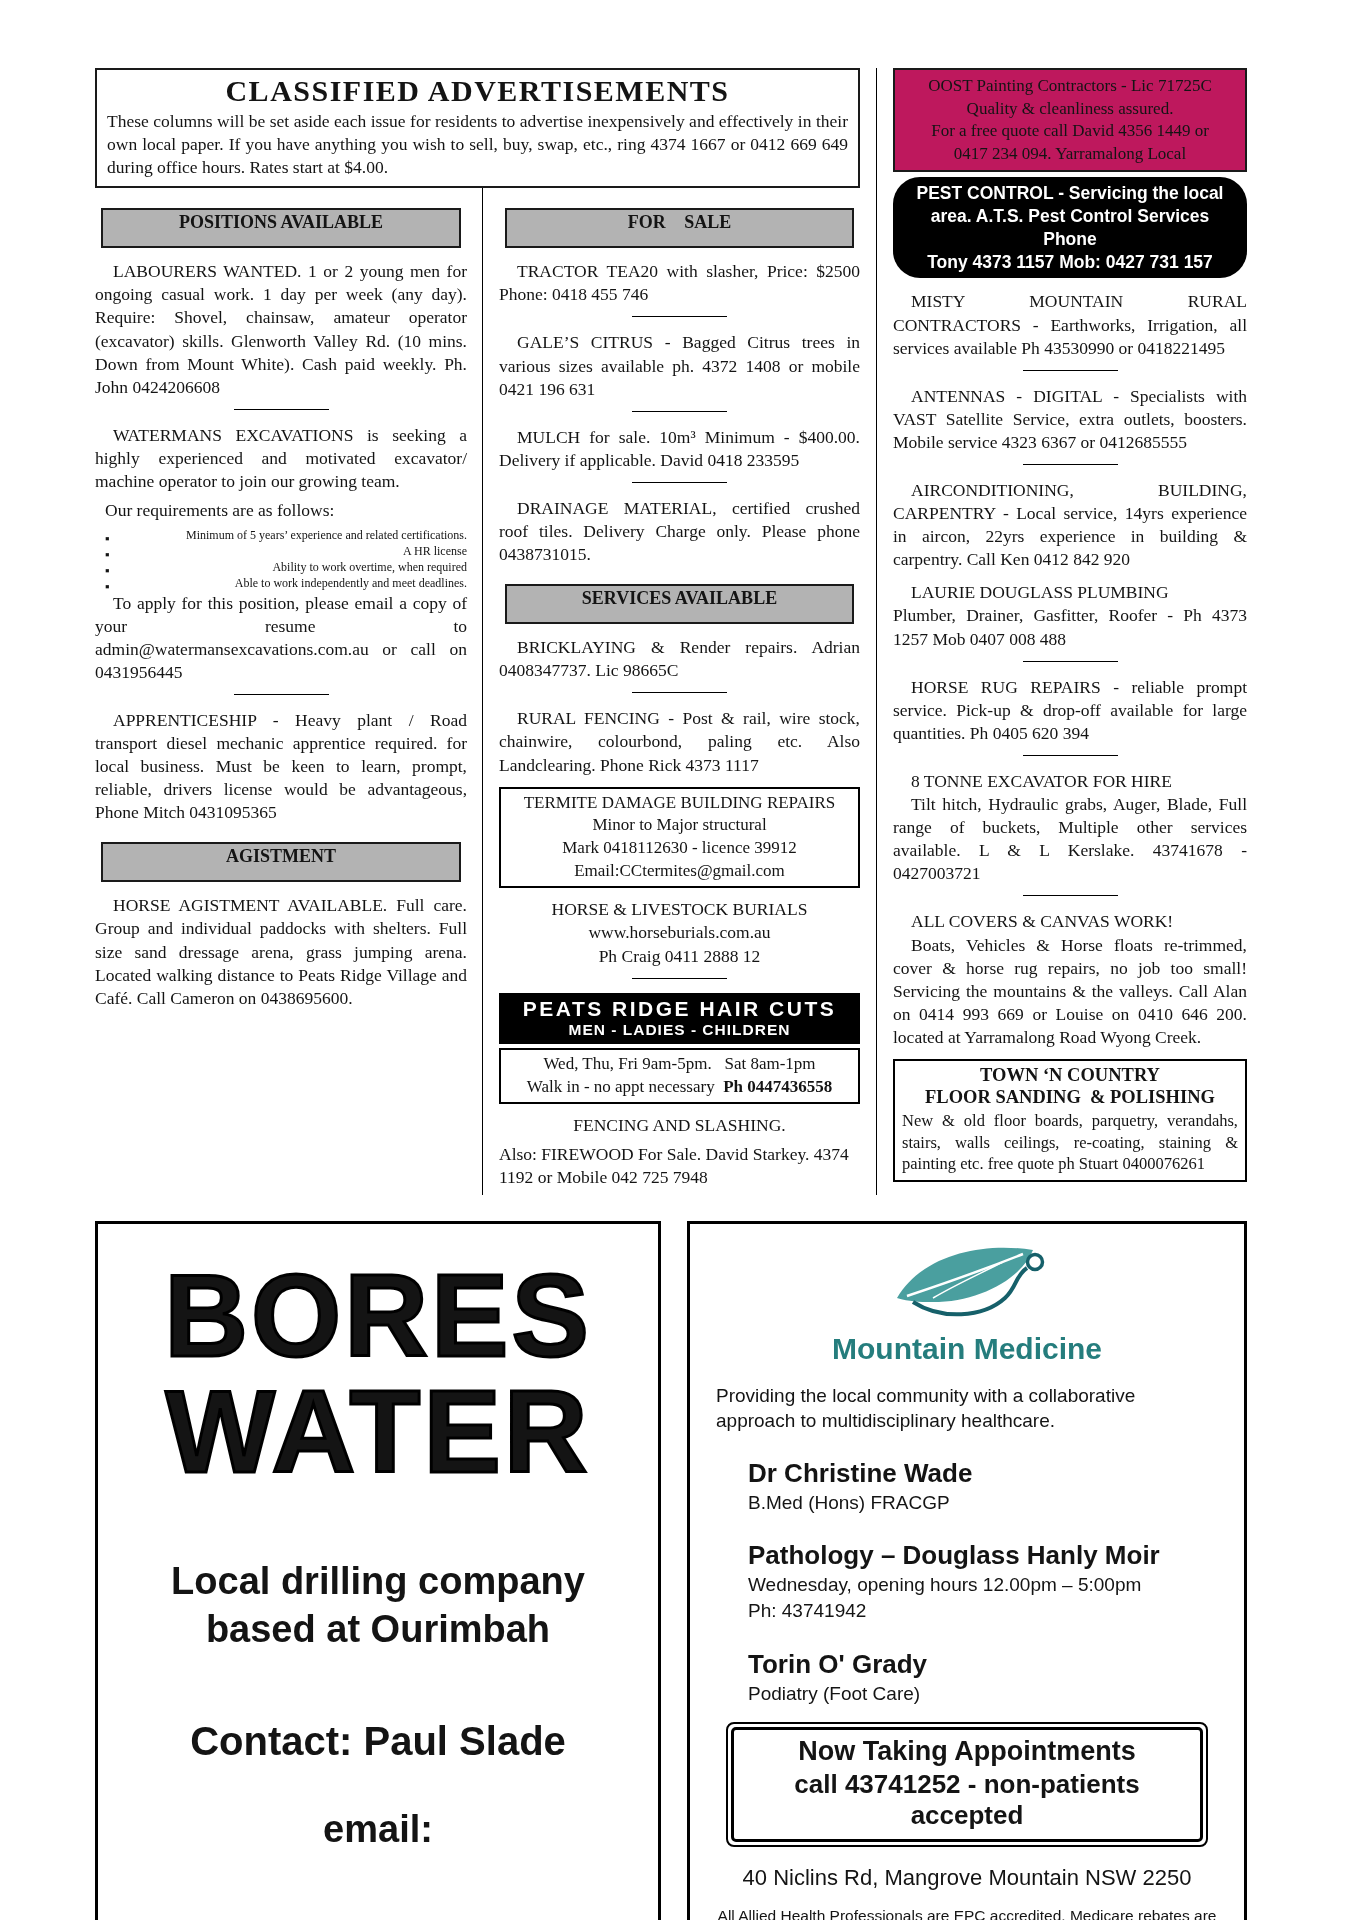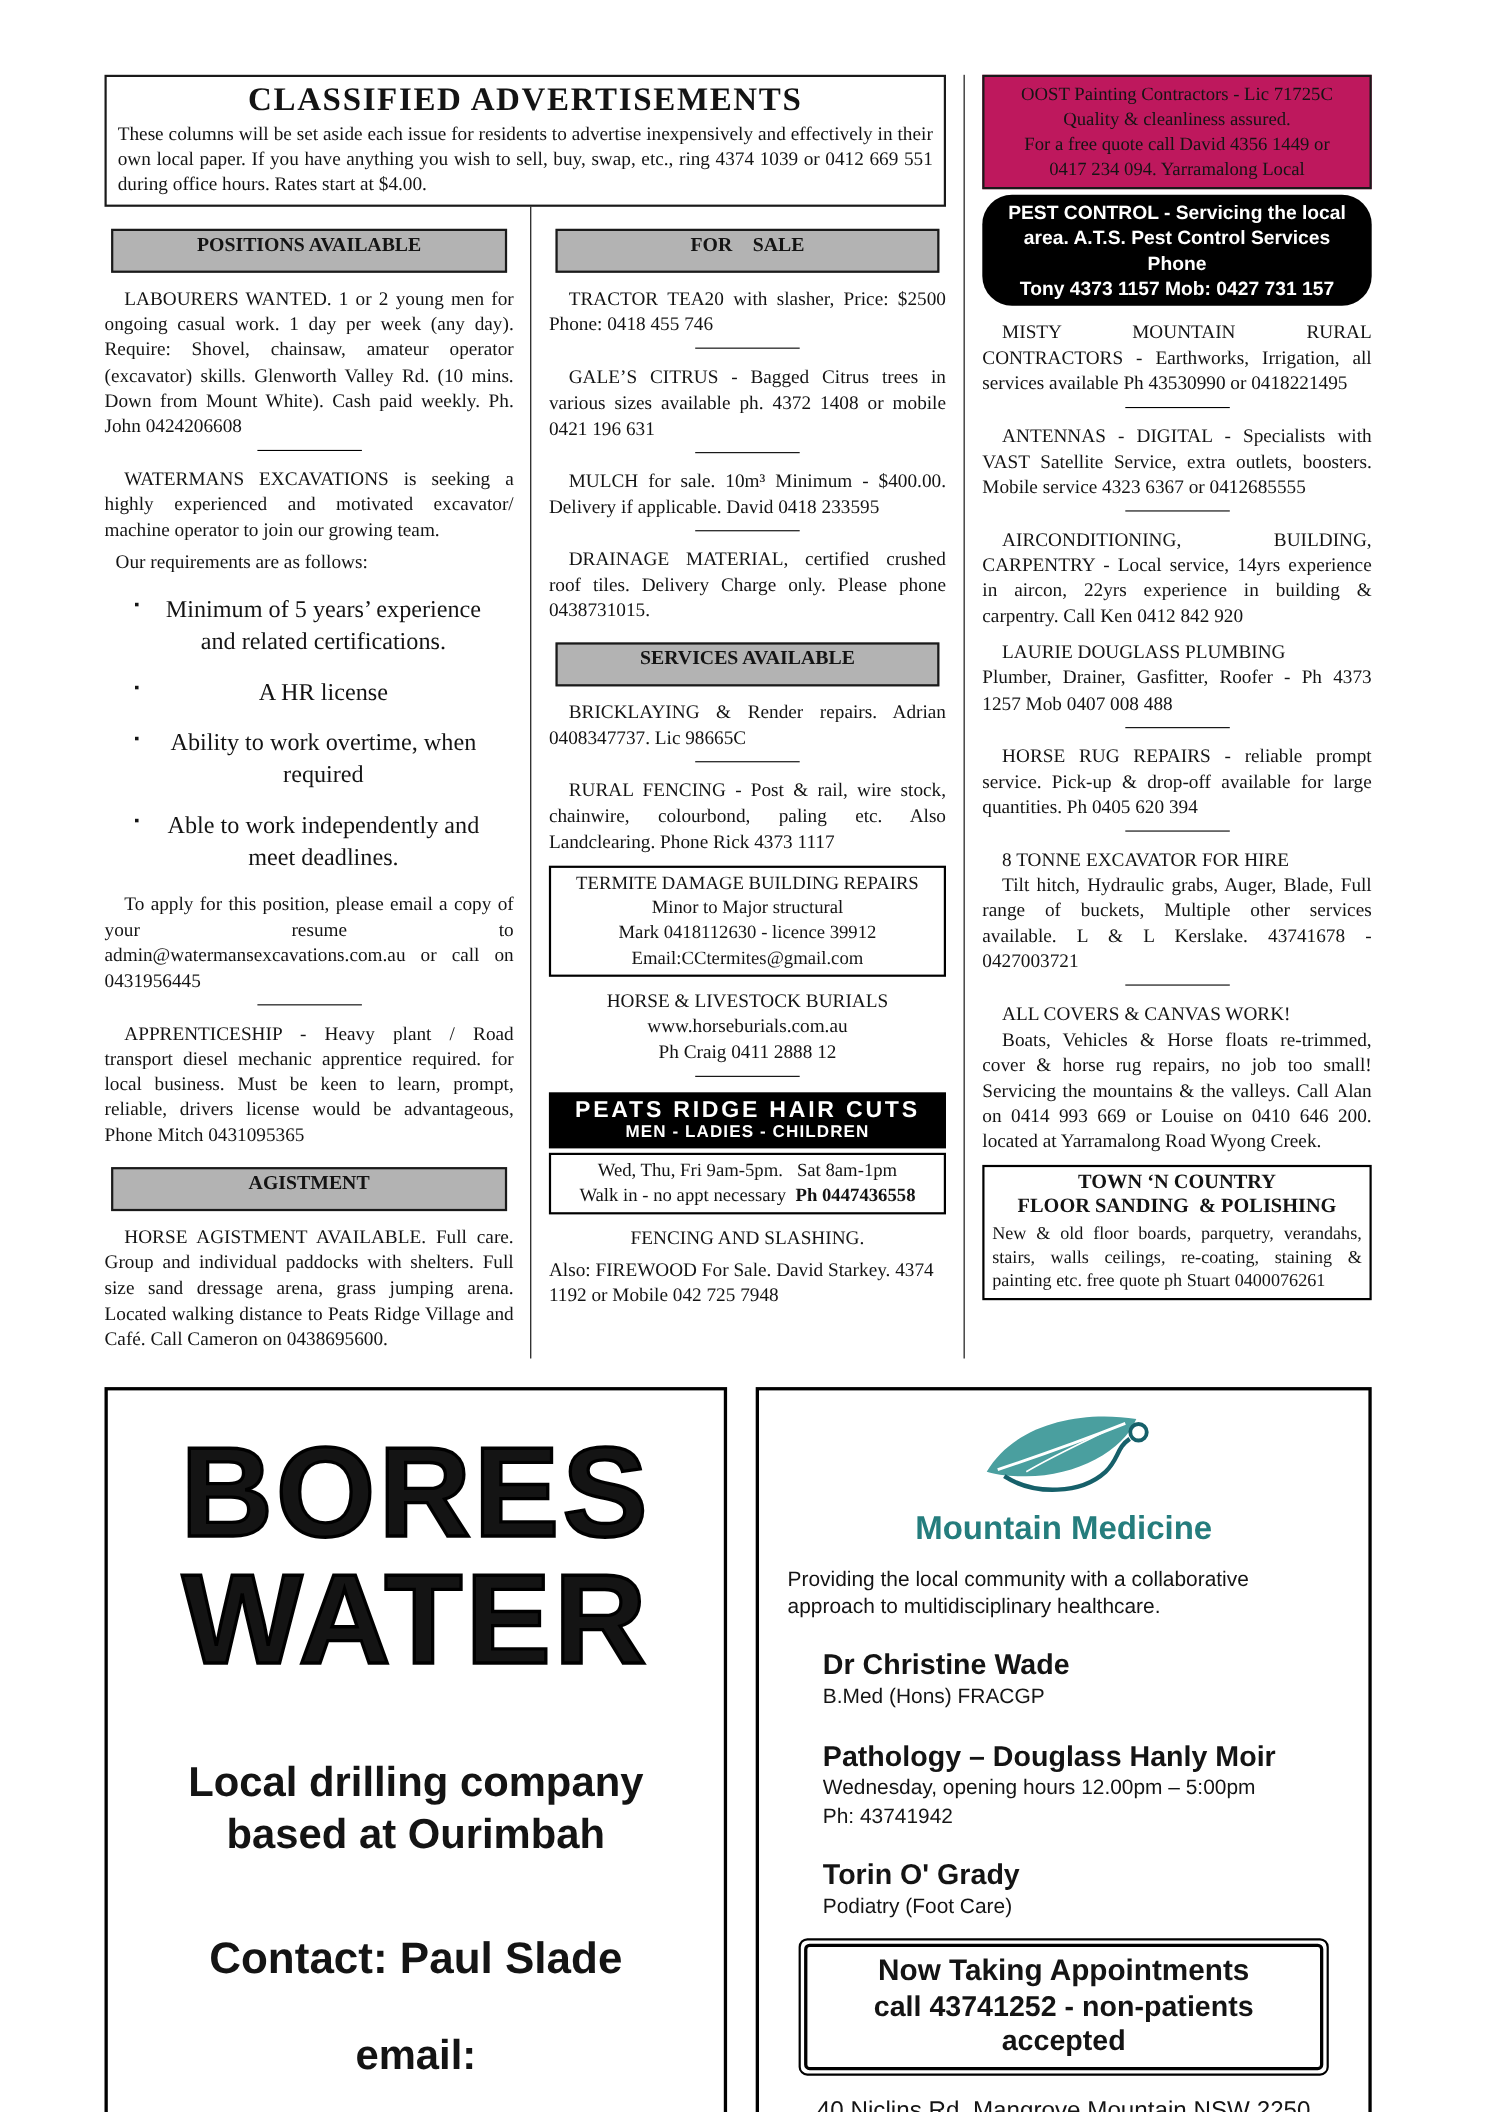--- a/index.html
+++ b/index.html
@@ -17,21 +17,21 @@
   .vsep-full{margin:0 16px;border-left:1.5px solid #000;}
   .colR{flex:1;}
   .section-bar{background:#b3b3b3;border:2px solid #1a1a1a;text-align:center;font-weight:bold;font-size:18px;padding:2px 0 13px 0;margin:18px 6px 12px 6px;}
   .section-bar.first{margin-top:20px;}
   .section-bar.wide{word-spacing:14px;}
   .ad{font-size:17.5px;line-height:1.32;text-align:justify;text-indent:18px;margin:0 0 6px 0;}
   .ad.noindent{text-indent:0;}
   .ad.center{text-align:center;text-indent:0;}
   .ad.headline{text-align:left;margin-bottom:0;}
   .rule{width:95px;border-top:1.5px solid #000;margin:10px auto 14px auto;}
-  .bullet-line{font-size:22px;line-height:1.32;margin:17px;padding-left:26px;position:relative;text-align:center;}
+  .bullet-line{font-size:12px;line-height:1.32;margin:0;padding-left:26px;position:relative;text-align:right;}
   .bullet-line::before{content:"▪";position:absolute;left:10px;font-size:13px;top:2px;}
   .boxed-ad{border:2px solid #000;text-align:center;font-size:17px;line-height:1.34;padding:3px 4px;margin:10px 0;}
   .boxed-ad p{margin:0;}
   .center-ad{text-align:center;font-size:17.5px;line-height:1.34;margin:4px 0;}
   .center-ad p{margin:0;}
   .haircuts-black{background:#000;color:#fff;font-family:"Liberation Sans",sans-serif;text-align:center;padding:4px 0 5px 0;margin-top:12px;}
   .haircuts-title{font-size:21px;font-weight:bold;letter-spacing:2.5px;margin:0;}
   .haircuts-sub{font-size:15.5px;font-weight:bold;letter-spacing:1px;margin:0;}
   .haircuts-hours{border:2px solid #000;text-align:center;font-size:17px;line-height:1.35;padding:3px 2px;margin:4px 0 10px 0;}
   .haircuts-hours p{margin:0;white-space:pre-wrap;}
@@ -67,21 +67,21 @@
 </head>
 <body>
 
 <div class="content">
 
   <div class="top-section">
 
     <div class="left-group">
       <div class="masthead-box">
         <p class="masthead-title">CLASSIFIED ADVERTISEMENTS</p>
-        <p class="masthead-body">These columns will be set aside each issue for residents to advertise inexpensively and effectively in their own local paper.  If you have anything you wish to sell, buy, swap, etc., ring 4374 1039 or 0412 669 551 during office hours. Rates start at $4.00.</p>
+        <p class="masthead-body">These columns will be set aside each issue for residents to advertise inexpensively and effectively in their own local paper.  If you have anything you wish to sell, buy, swap, etc., ring 4374 1667 or 0412 669 649 during office hours. Rates start at $4.00.</p>
       </div>
 
       <div class="two-cols">
 
         <div class="colL">
           <div class="section-bar first">POSITIONS AVAILABLE</div>
           <p class="ad">LABOURERS WANTED. 1 or 2 young men for ongoing casual work. 1 day per week (any day). Require: Shovel, chainsaw, amateur operator (excavator) skills. Glenworth Valley Rd. (10 mins. Down from Mount White). Cash paid weekly. Ph. John 0424206608</p>
           <div class="rule"></div>
           <p class="ad">WATERMANS EXCAVATIONS is seeking a highly experienced and motivated excavator/ machine operator to join our growing team.</p>
           <p class="ad noindent" style="text-align:left;padding-left:10px;">Our requirements are as follows:</p>

